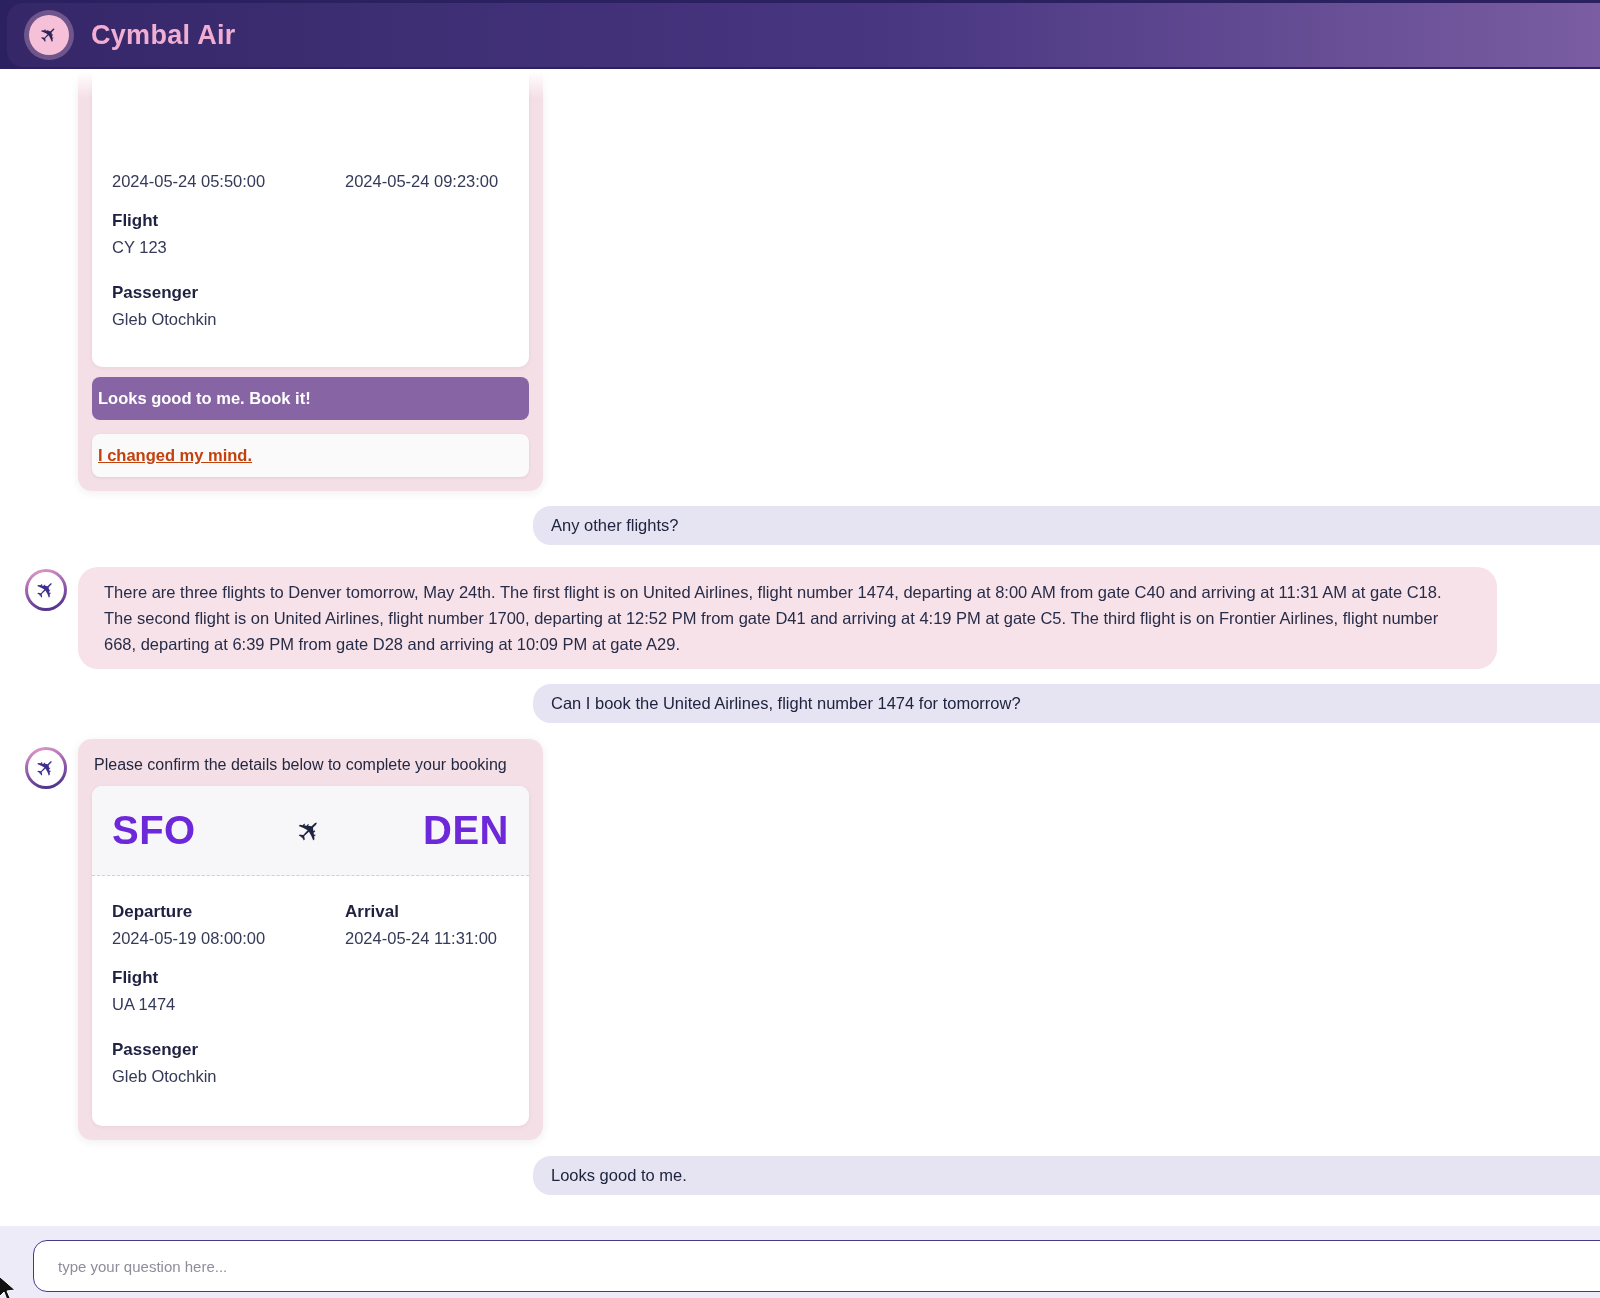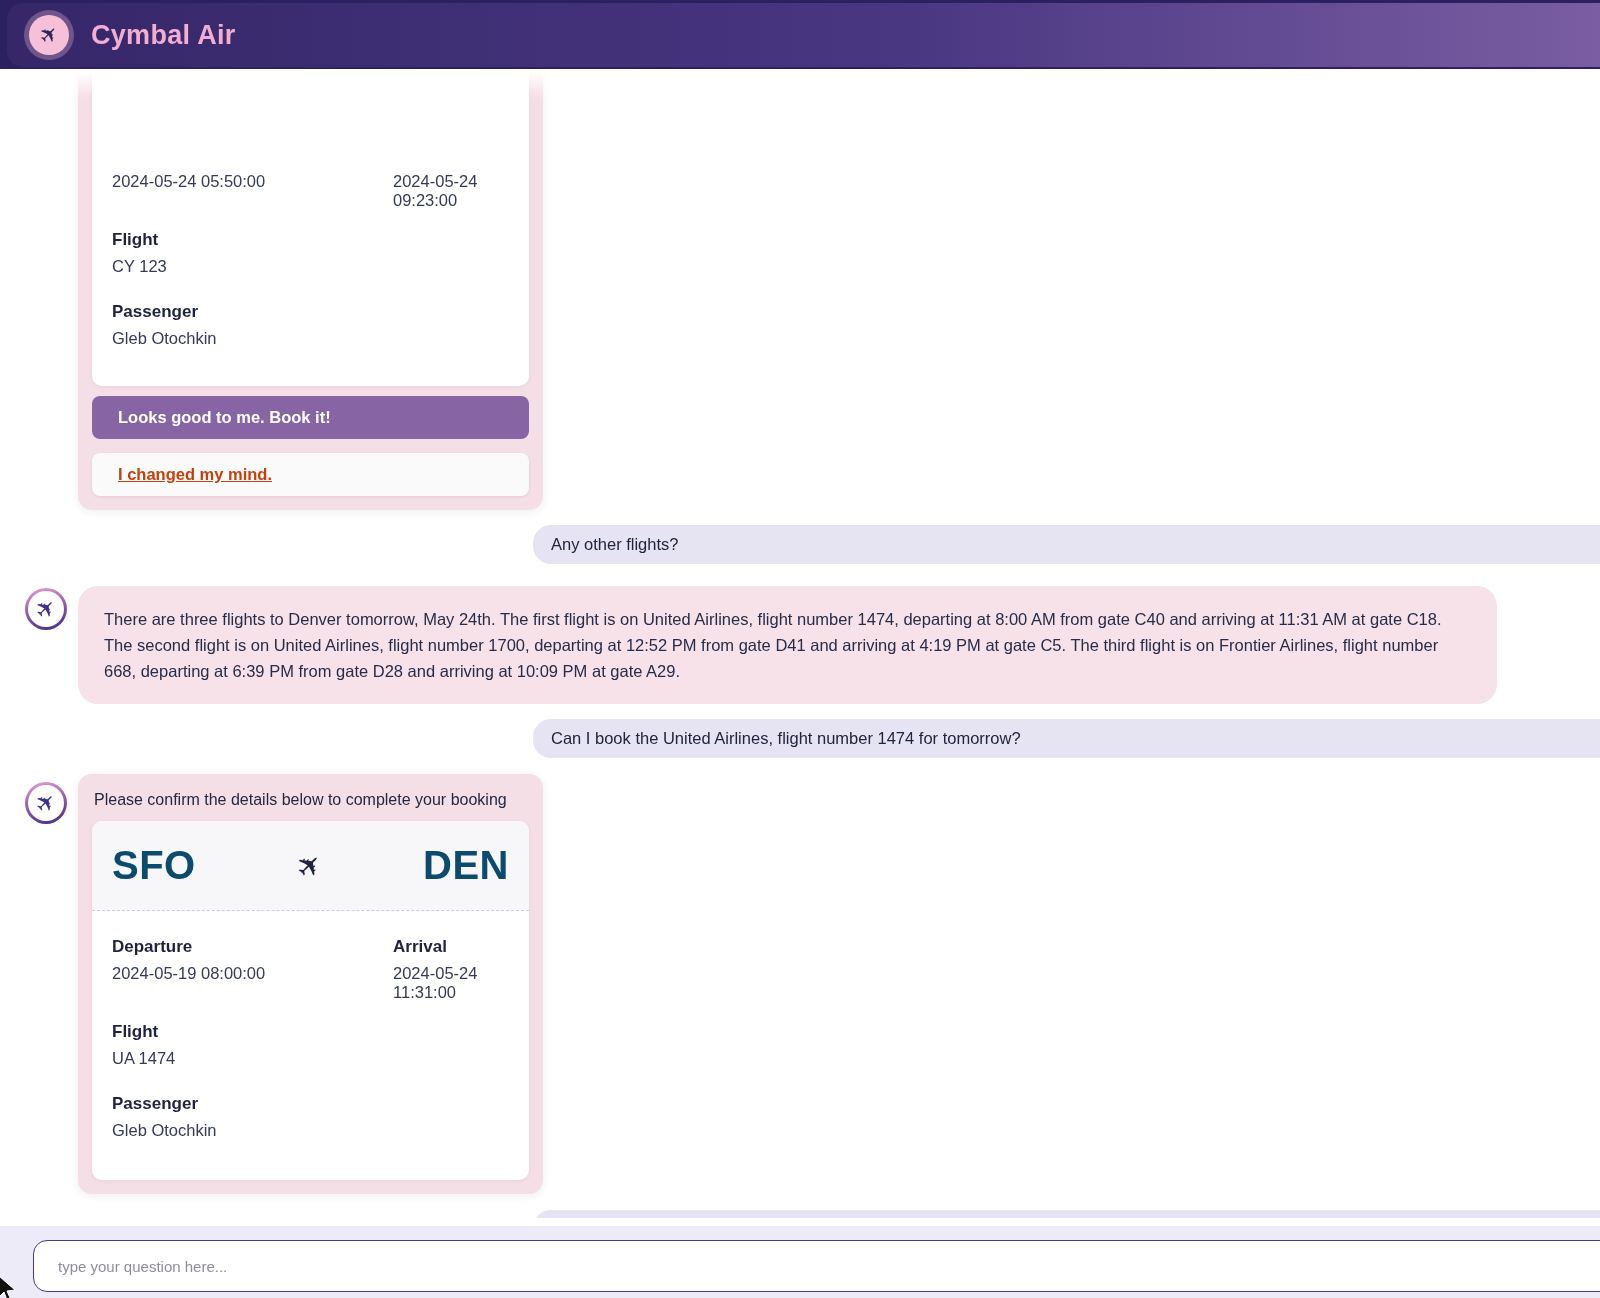--- a/index.html
+++ b/index.html
@@ -24,51 +24,51 @@
     background:linear-gradient(#ffffff, rgba(255,255,255,0)); pointer-events:none; }
 
   .pink-container { background:#f5dfe6; border-radius:14px; padding:14px;
     box-shadow:0 2px 8px rgba(60,40,80,0.08); }
   .white-card { background:#ffffff; border-radius:10px; overflow:hidden;
     box-shadow:0 1px 4px rgba(60,40,80,0.07); }
 
   
   .clipped-block { margin-top:-60px; margin-left:78px; width:465px; }
   .clipped-card { padding:146px 20px 38px 20px; }
-  .card-grid { display:grid; grid-template-columns:233px auto;gap:48px; }
+  .card-grid { display:grid; grid-template-columns:233px auto; }
   .field-label { font-size:17px; font-weight:bold; color:#1e2240; margin-bottom:7px; }
   .field-value { font-size:16.5px; color:#343a58; }
   .row-gap { margin-top:20px; }
   .btn { display:block; width:100%; text-align:left; border:none; border-radius:8px;
-    padding:12px 26px; font-family:"Liberation Sans",sans-serif; font-size:16.5px;
+    padding:12px 6px; font-family:"Liberation Sans",sans-serif; font-size:16.5px;
     font-weight:bold; cursor:pointer; }
   .btn-primary { margin-top:10px; background:#8765a5; color:#ffffff; }
   .btn-secondary { margin-top:14px; background:#fafafa; color:#c2410c; box-shadow:0 1px 3px rgba(60,40,80,0.10);text-decoration:underline; }
 
   
   .user-bubble { margin:15px -40px 0 533px; background:#e6e4f2; border-radius:18px;
     padding:10px 18px 10px 18px; font-size:16.5px; color:#20253f; }
   .bot-row { display:flex; align-items:flex-start; margin-top:22px; }
   .avatar { flex:0 0 auto; width:42px; height:42px; margin-left:25px; margin-top:2px; border-radius:50%;
     background:linear-gradient(165deg,#eba4c9 0%, #9a5fae 45%, #3c2b85 100%);
     display:flex; align-items:center; justify-content:center; }
   .avatar-inner { width:36px; height:36px; border-radius:50%; background:#ffffff;
     display:flex; align-items:center; justify-content:center; }
   .avatar-inner .plane { font-size:24px; color:#3f2f8c; transform:rotate(-45deg); line-height:1; }
   .bot-bubble { margin-left:11px; margin-right:103px; flex:1; background:#f6e2e8; border-radius:20px;
-    padding:20px 26px; font-size:16.5px; line-height:26px; color:#272c49; }
+    padding:12px 26px; font-size:16.5px; line-height:26px; color:#272c49; }
 
   
   .booking-row { display:flex; align-items:flex-start; margin-top:16px; }
   .booking-row .avatar { margin-top:8px; }
   .booking-container { margin-left:11px; width:465px; }
   .booking-prompt { font-size:16px; color:#232842; padding:3px 2px 12px 2px; }
   .route-header { background:#f7f7fa; display:flex; align-items:center; justify-content:space-between;
     padding:22px 20px; border-bottom:1px dashed #c7d0ea; }
-  .airport-code { font-size:40px; font-weight:bold; color:#0c4a6e; letter-spacing:0.5px; }
+  .airport-code { font-size:40px; font-weight:bold; color:#6d28d9; letter-spacing:0.5px; }
   .route-plane { font-size:30px; color:#1f2540; transform:rotate(-45deg); line-height:1; }
   .booking-body { padding:26px 32px 40px 20px; }
 
   
   .footer { position:absolute; left:0; right:0; bottom:0; height:72px; background:#ecebf7; }
   .question-input { position:absolute; top:14px; left:33px; right:-30px; height:52px;
     border:1.5px solid #453a8a; border-radius:14px; background:#ffffff;
     padding:0 24px; font-family:"Liberation Sans",sans-serif; font-size:15px; color:#2a2f4e; outline:none; }
   .question-input::placeholder { color:#8f8d9b; }
 

